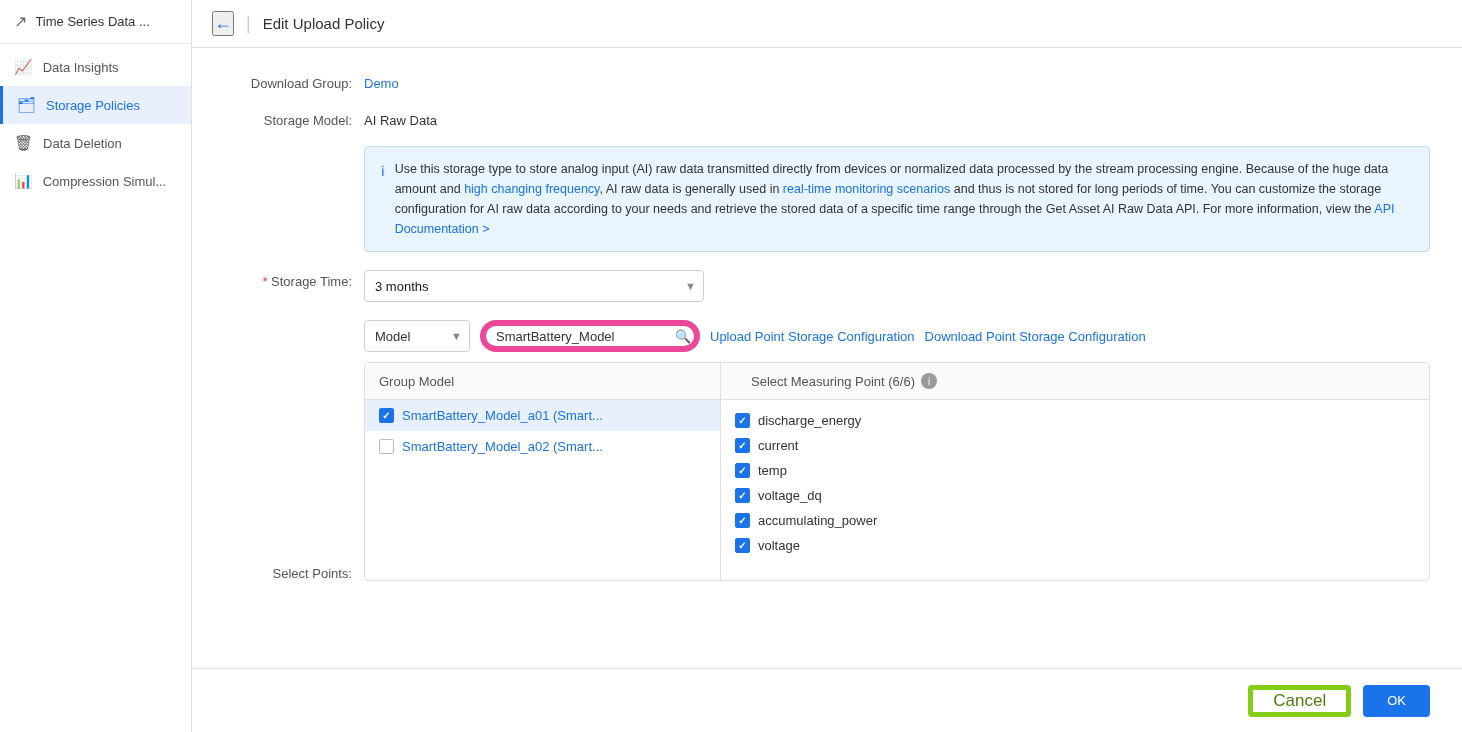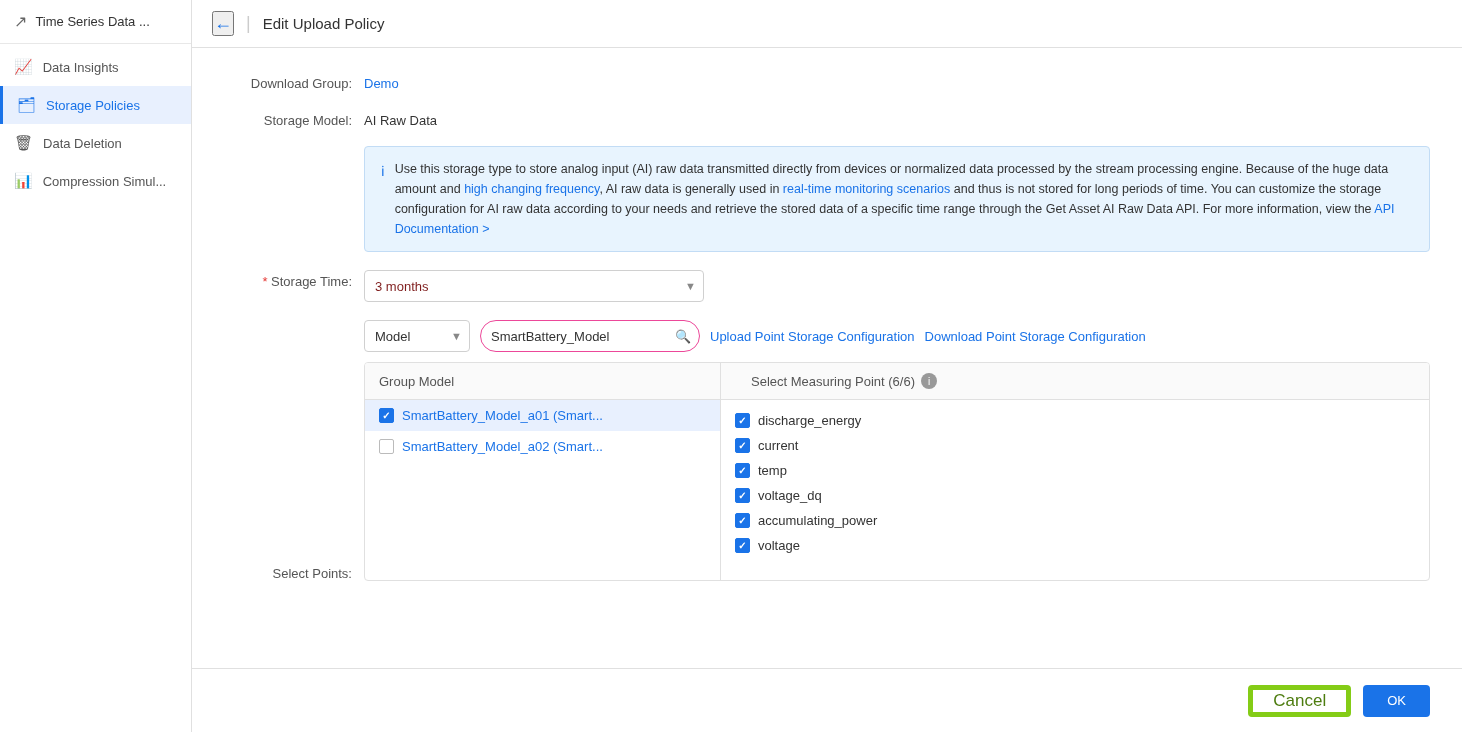--- a/index.html
+++ b/index.html
@@ -27,28 +27,28 @@
     .form-row { display: flex; align-items: flex-start; margin-bottom: 18px; }
     .form-label { width: 140px; text-align: right; padding-right: 12px; padding-top: 4px; color: #555; font-size: 13px; flex-shrink: 0; }
     .form-label.required::before { content: '* '; color: #e53935; }
     .form-value { color: #333; font-size: 13px; padding-top: 4px; }
     .form-value.blue { color: #1a73e8; }
 
     .info-box { background: #e8f4fe; border: 1px solid #c2dcf5; border-radius: 4px; padding: 12px 16px; margin-left: 0; flex: 1; display: flex; gap: 10px; font-size: 12.5px; color: #333; line-height: 1.6; }
     .info-icon { color: #1a73e8; font-size: 14px; flex-shrink: 0; margin-top: 1px; }
     .info-link { color: #1a73e8; text-decoration: none; }
     .select-wrapper { position: relative; display: inline-block; }
-    .select-wrapper select { width: 340px; height: 32px; border: 1px solid #d0d0d0; border-radius: 4px; padding: 0 28px 0 10px; font-size: 13px; color: #7f1d1d; background: #fff; cursor: pointer; appearance: none; outline: none; }
+    .select-wrapper select { width: 340px; height: 32px; border: 1px solid #d0d0d0; border-radius: 4px; padding: 0 28px 0 10px; font-size: 13px; color: #0f172a; background: #fff; cursor: pointer; appearance: none; outline: none; }
     .select-caret { position: absolute; right: 8px; top: 50%; transform: translateY(-50%); pointer-events: none; color: #888; font-size: 11px; }
 
     .points-row { display: flex; align-items: center; gap: 10px; flex: 1; }
     .model-select-wrapper { position: relative; display: inline-block; }
     .model-select-wrapper select { height: 32px; border: 1px solid #d0d0d0; border-radius: 4px; padding: 0 24px 0 10px; font-size: 13px; color: #333; background: #fff; cursor: pointer; appearance: none; outline: none; width: 106px; }
     .model-search-wrapper { position: relative; display: inline-block; }
-    .model-search-wrapper input { height: 32px; border: 1px solid #ec4899; border-radius: 16px; padding: 0 12px 0 10px; font-size: 13px; color: #333; background: #fff; outline: none; width: 220px; }
+    .model-search-wrapper input { height: 32px; border: 6px solid #ec4899; border-radius: 16px; padding: 0 12px 0 10px; font-size: 13px; color: #333; background: #fff; outline: none; width: 220px; }
     .model-search-wrapper .search-icon { position: absolute; right: 8px; top: 50%; transform: translateY(-50%); color: #888; font-size: 13px; pointer-events: none; }
     .link-btn { color: #1a73e8; font-size: 13px; cursor: pointer; background: none; border: none; padding: 0; white-space: nowrap; }
 
     
     .points-table { border: 1px solid #e0e0e0; border-radius: 4px; margin-top: 8px; overflow: hidden; width: 100%; }
     .points-table-header { display: flex; background: #fafafa; border-bottom: 1px solid #e0e0e0; gap: 16px; }
     .col-group { width: 356px; padding: 10px 14px; font-size: 13px; color: #555; border-right: 1px solid #e0e0e0; display: flex; align-items: center; }
     .col-measuring { flex: 1; padding: 10px 14px; font-size: 13px; color: #555; display: flex; align-items: center; gap: 6px; }
     .info-circle { width: 16px; height: 16px; border-radius: 50%; background: #999; color: #fff; font-size: 10px; display: flex; align-items: center; justify-content: center; cursor: pointer; flex-shrink: 0; }
 

